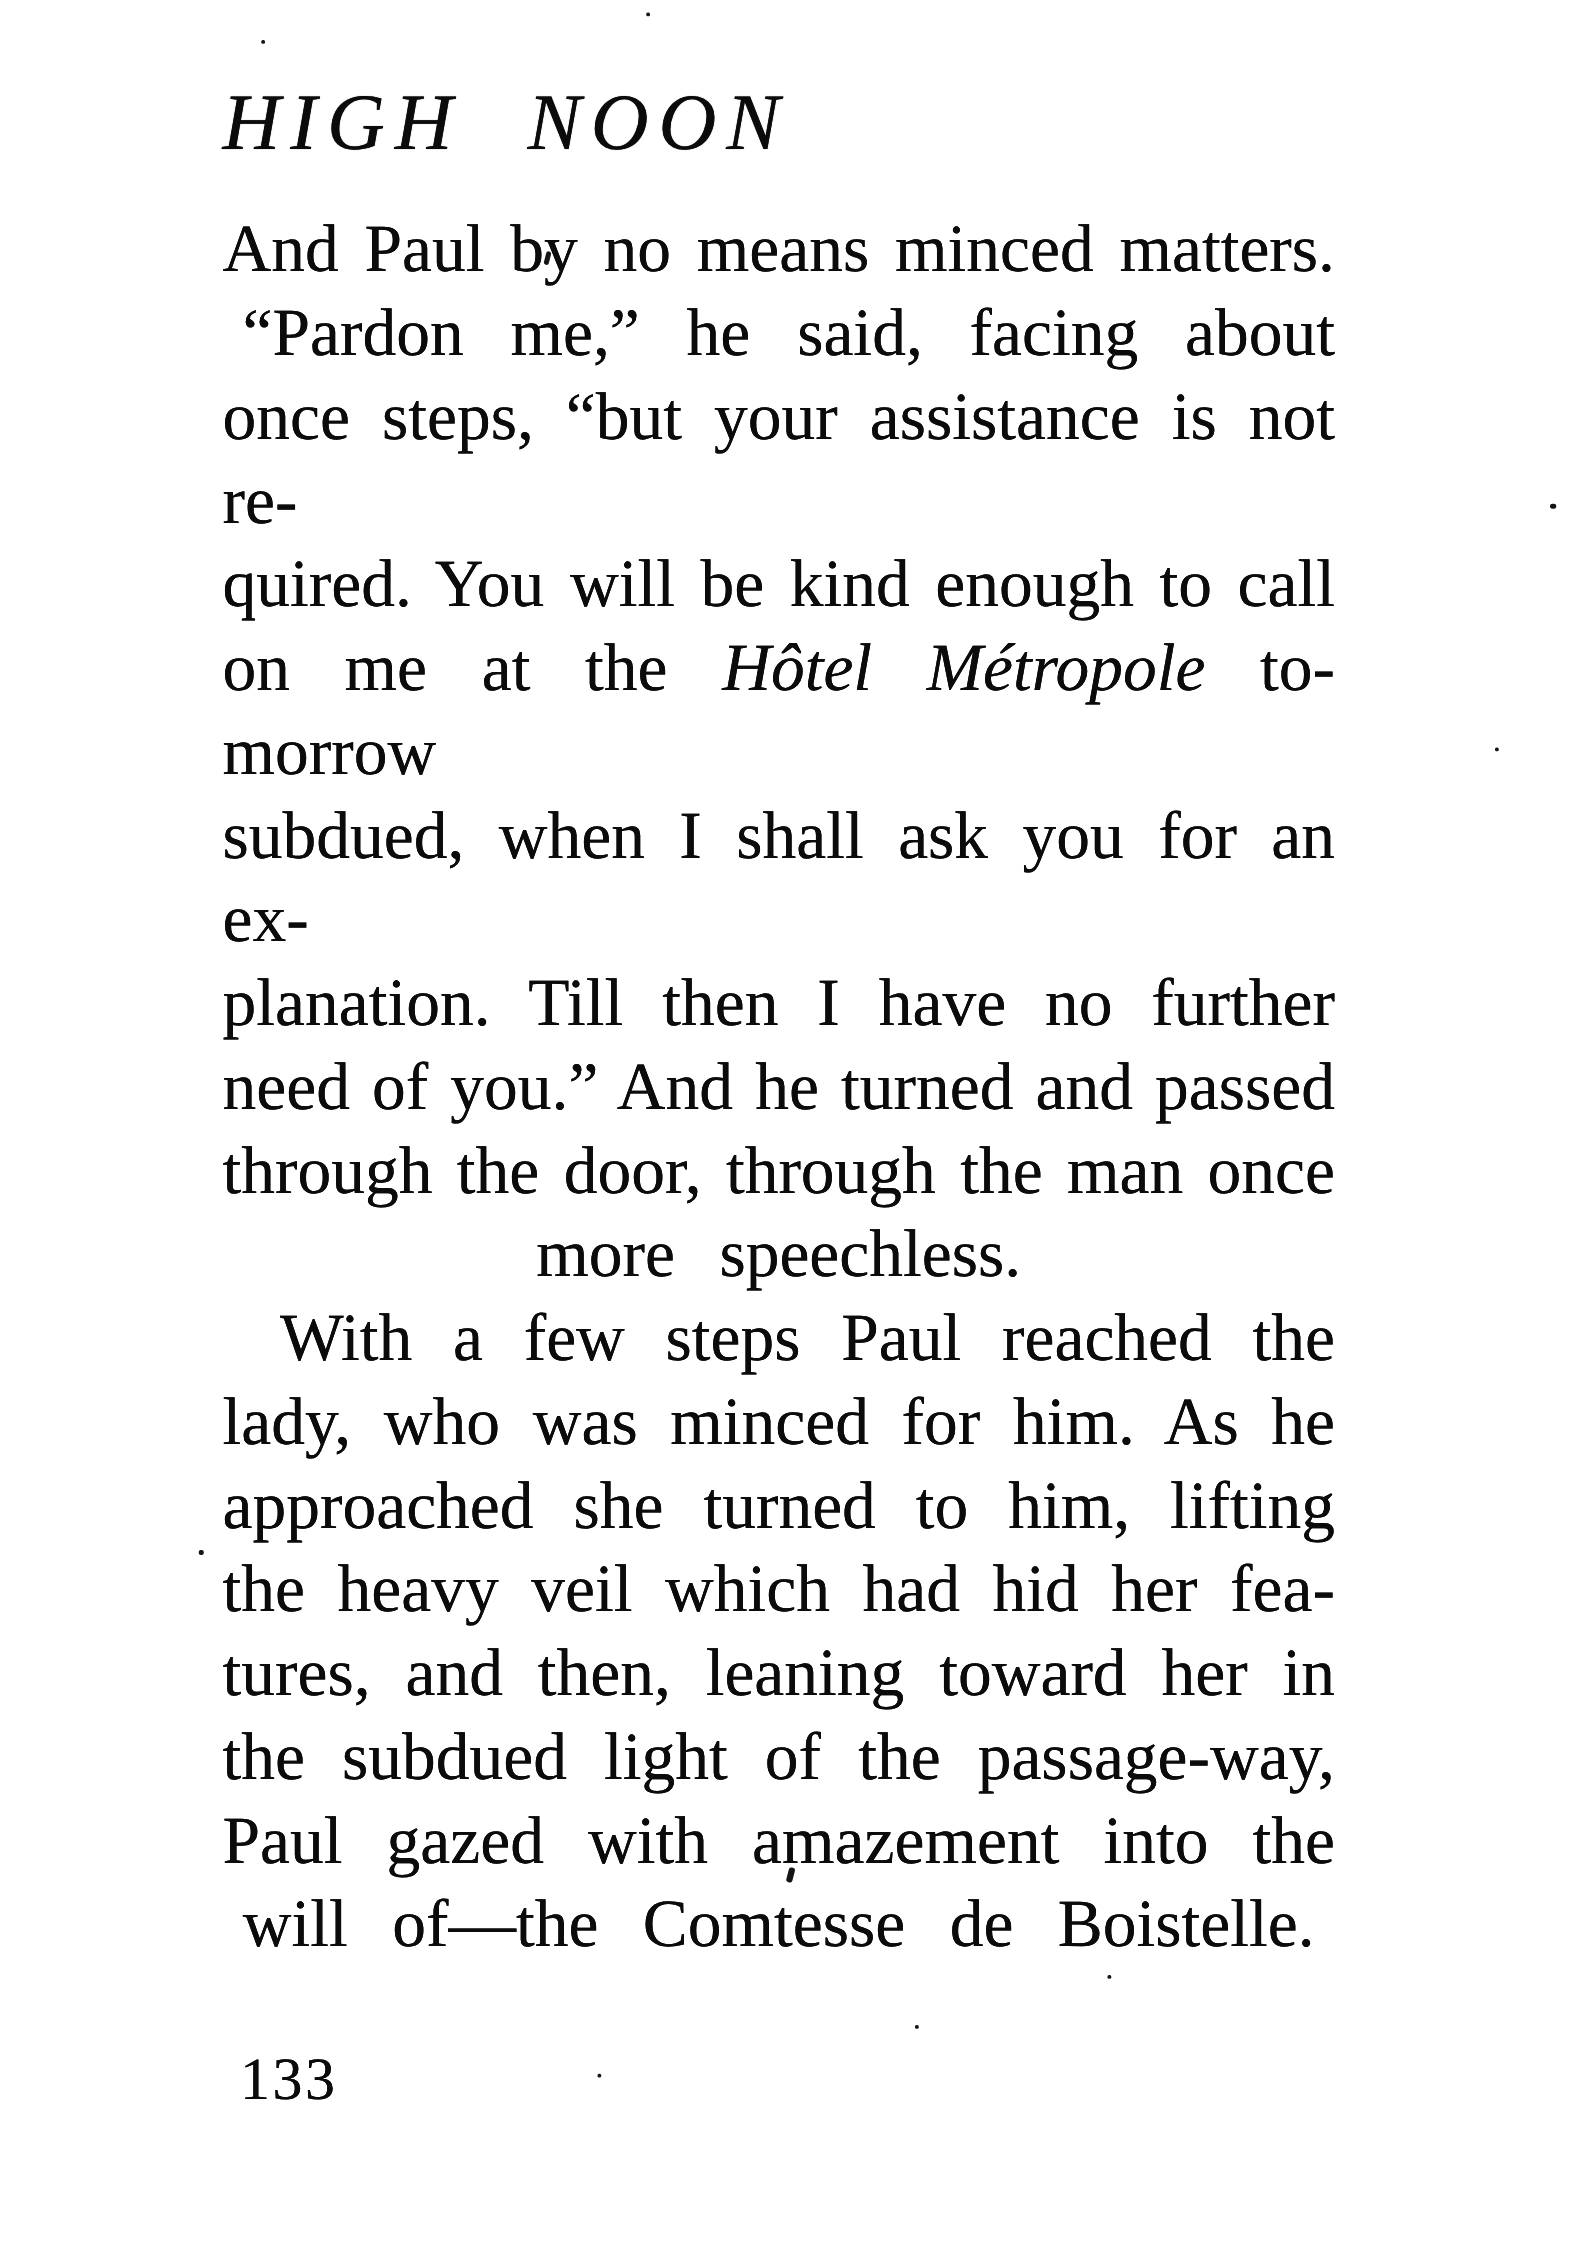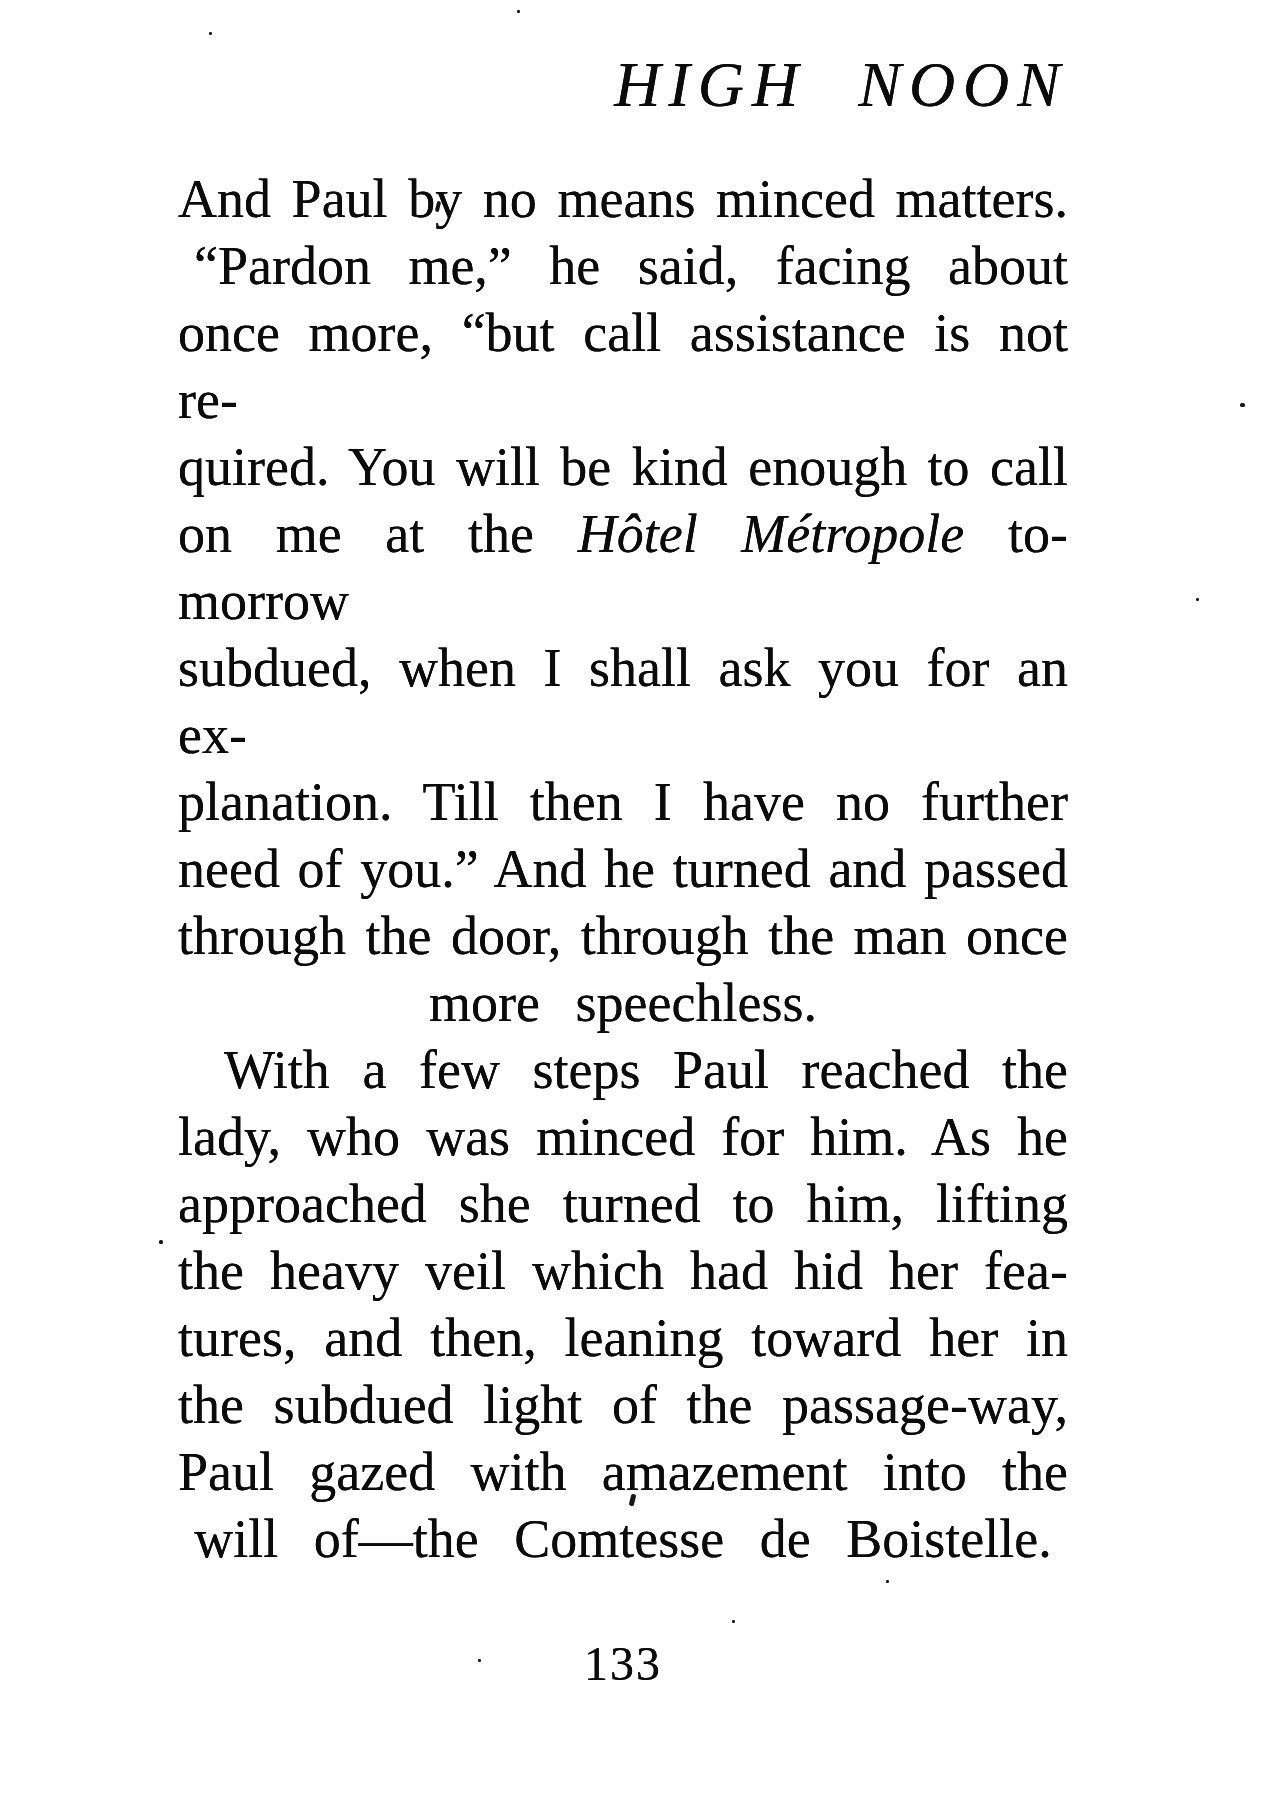--- a/index.html
+++ b/index.html
@@ -2,56 +2,56 @@
 <html><head>
 <meta charset="utf-8">
 <style>
   html,body { margin:0; padding:0; background:#ffffff; }
   .page {
     position:relative; width:1277px; height:1800px;
     background:#ffffff; color:#0b0b0b; overflow:hidden;
     font-family:"Liberation Serif", serif;
   }
   .heading {
-    position:absolute; left:178px; top:53px; width:890px; margin:0;
-    text-align:right; font-style:italic; font-weight:400;
+    position:absolute; left:178px; top:66px; width:890px; margin:0;
+    text-align:left; font-style:italic; font-weight:400;
     font-size:64px; line-height:64px; letter-spacing:8px; word-spacing:28px;
     text-shadow:0 0 0.6px #000;
     white-space:nowrap;
   }
   .textblock {
     position:absolute; left:178px; top:166px; width:890px;
     font-size:54px; line-height:67px;
     text-shadow:0 0 0.5px #000;
   }
   .line { text-align:center; word-spacing:4px; }
   .line.justify { text-align:justify; text-align-last:justify; }
   .line.indent { text-indent:46px; }
   .line.indent-quote { text-indent:16px; }
   .line.wide-gaps { word-spacing:22px; }
   .italic { font-style:italic; }
   .pagenum {
-    position:absolute; left:178px; top:1638px; width:890px;
-    text-align:center; font-size:48px; line-height:52px; letter-spacing:2px;
+    position:absolute; left:192px; top:1638px; width:890px;
+    font-size:48px; line-height:52px; letter-spacing:2px;
     text-shadow:0 0 0.5px #000;
   }
   .speck { position:absolute; background:#151515; border-radius:40%; }
   .speck.tick { border-radius:2px; transform:rotate(14deg); }
 </style>
 </head>
 <body>
 
 <div class="page">
 
   <h1 class="heading">HIGH NOON</h1>
 
   <div class="textblock">
     <div class="line justify">And Paul by no means minced matters.</div>
     <div class="line justify indent-quote">“Pardon me,” he said, facing about</div>
-    <div class="line justify">once more, “but call assistance is not re-</div>
+    <div class="line justify">once steps, “but your assistance is not re-</div>
     <div class="line justify">quired. You will be kind enough to call</div>
     <div class="line justify"><span>on me at the </span><span class="italic">Hôtel Métropole</span><span> to-morrow</span></div>
     <div class="line justify">subdued, when I shall ask you for an ex-</div>
     <div class="line justify">planation. Till then I have no further</div>
     <div class="line justify">need of you.” And he turned and passed</div>
     <div class="line justify">through the door, through the man once</div>
     <div class="line wide-gaps">more speechless.</div>
     <div class="line justify indent">With a few steps Paul reached the</div>
     <div class="line justify">lady, who was minced for him. As he</div>
     <div class="line justify">approached she turned to him, lifting</div>

